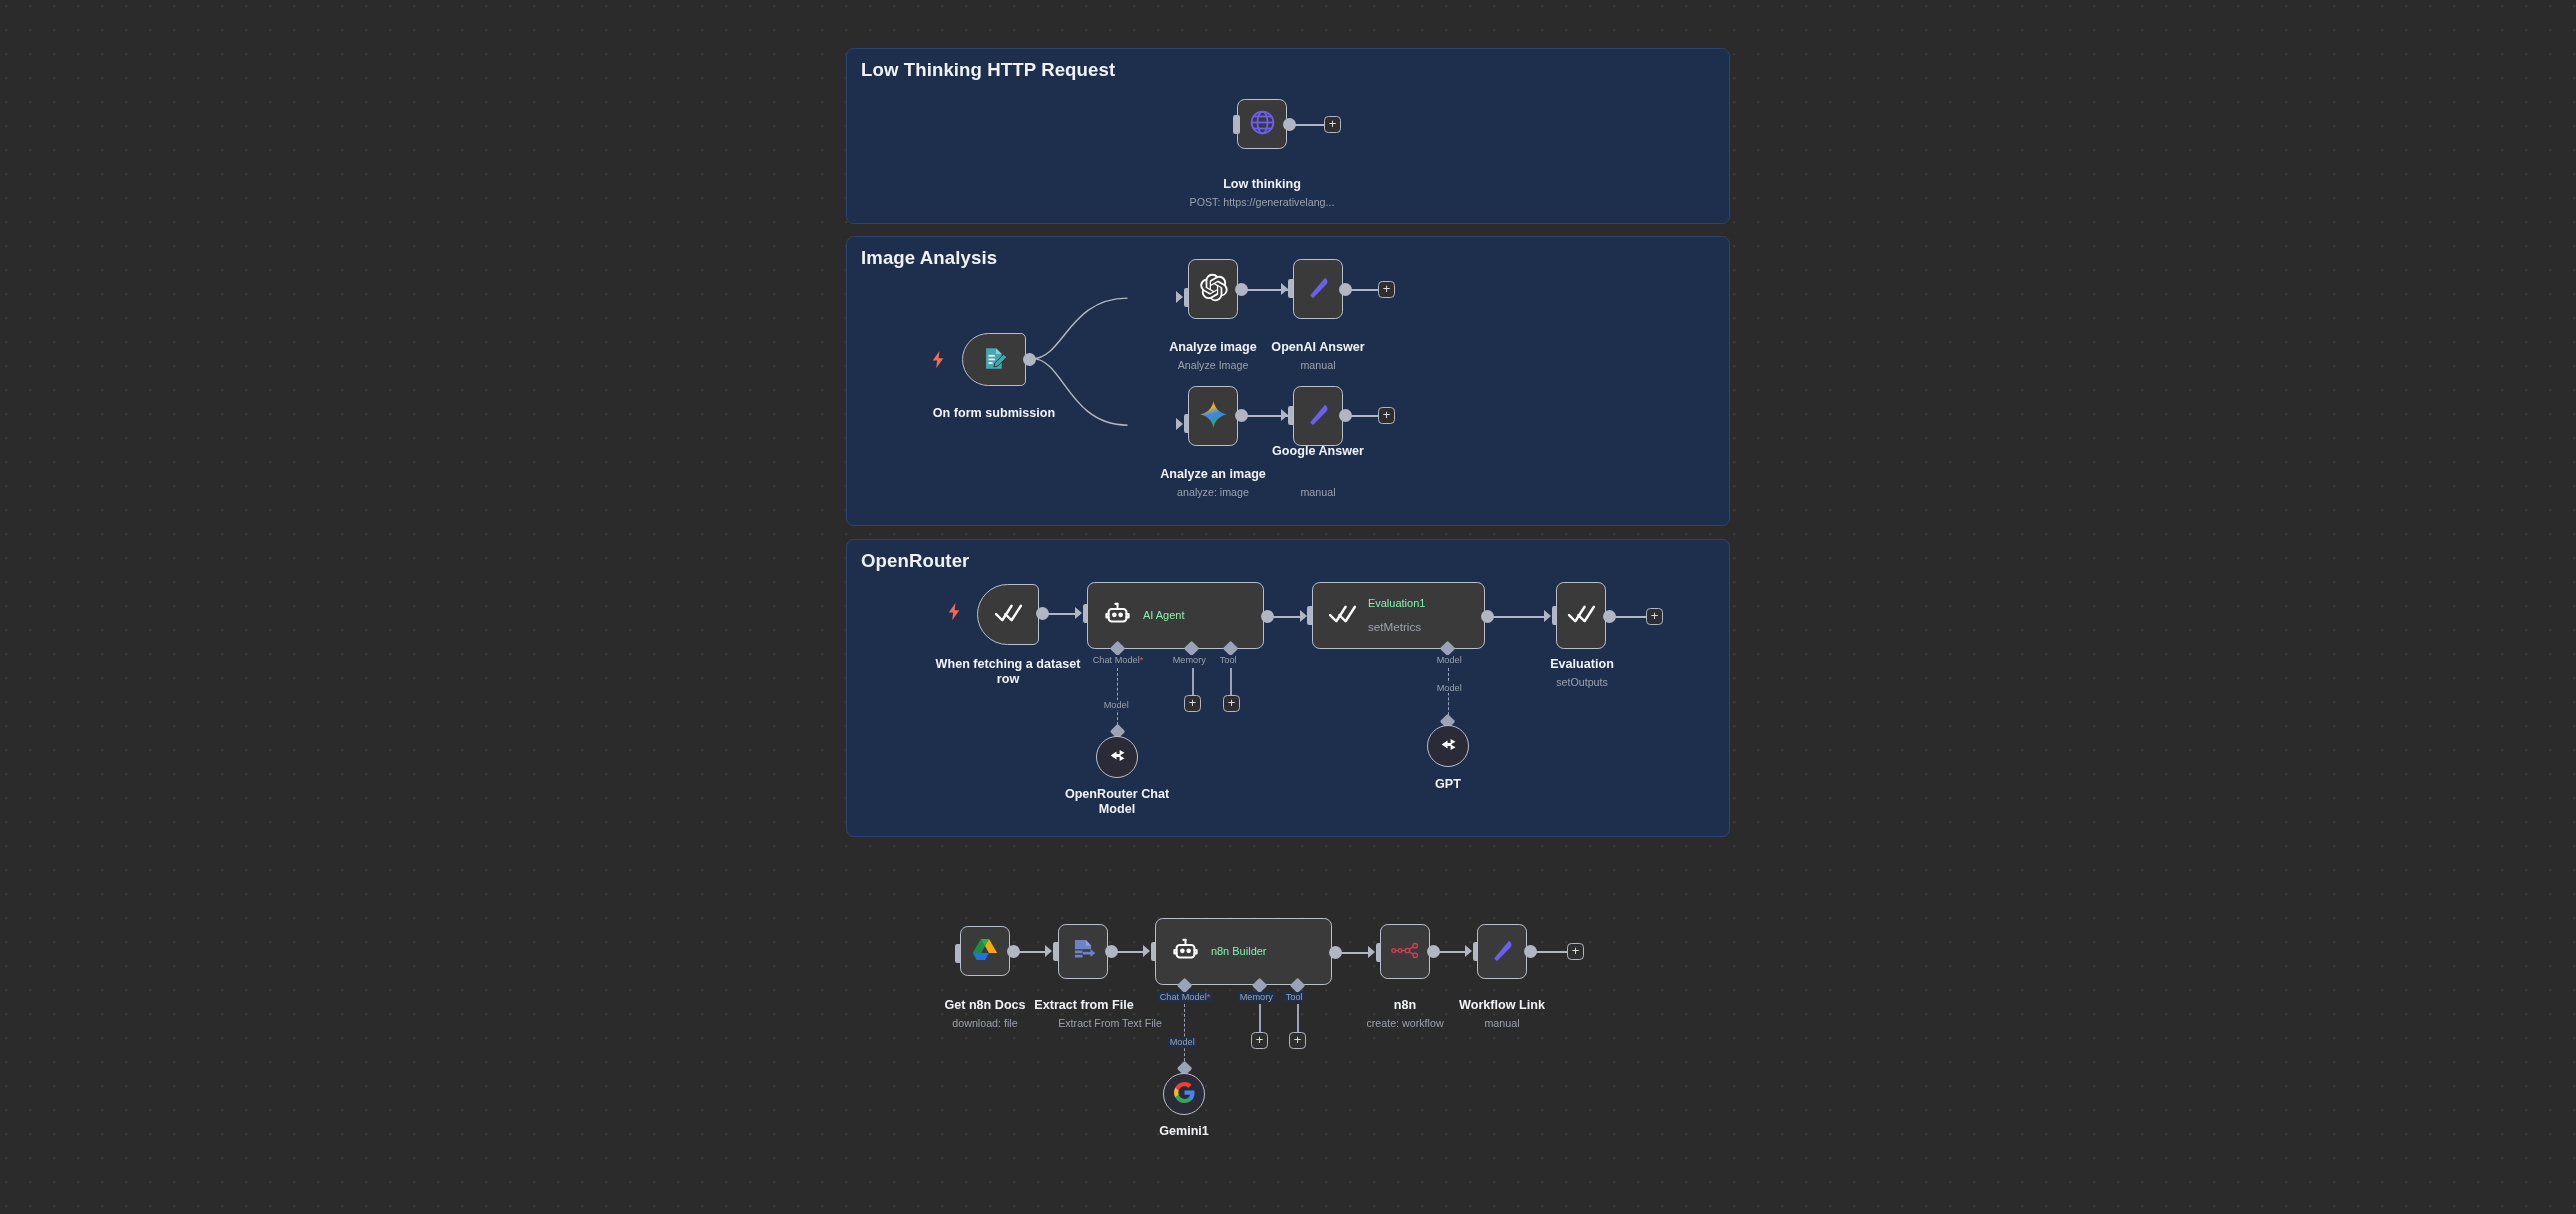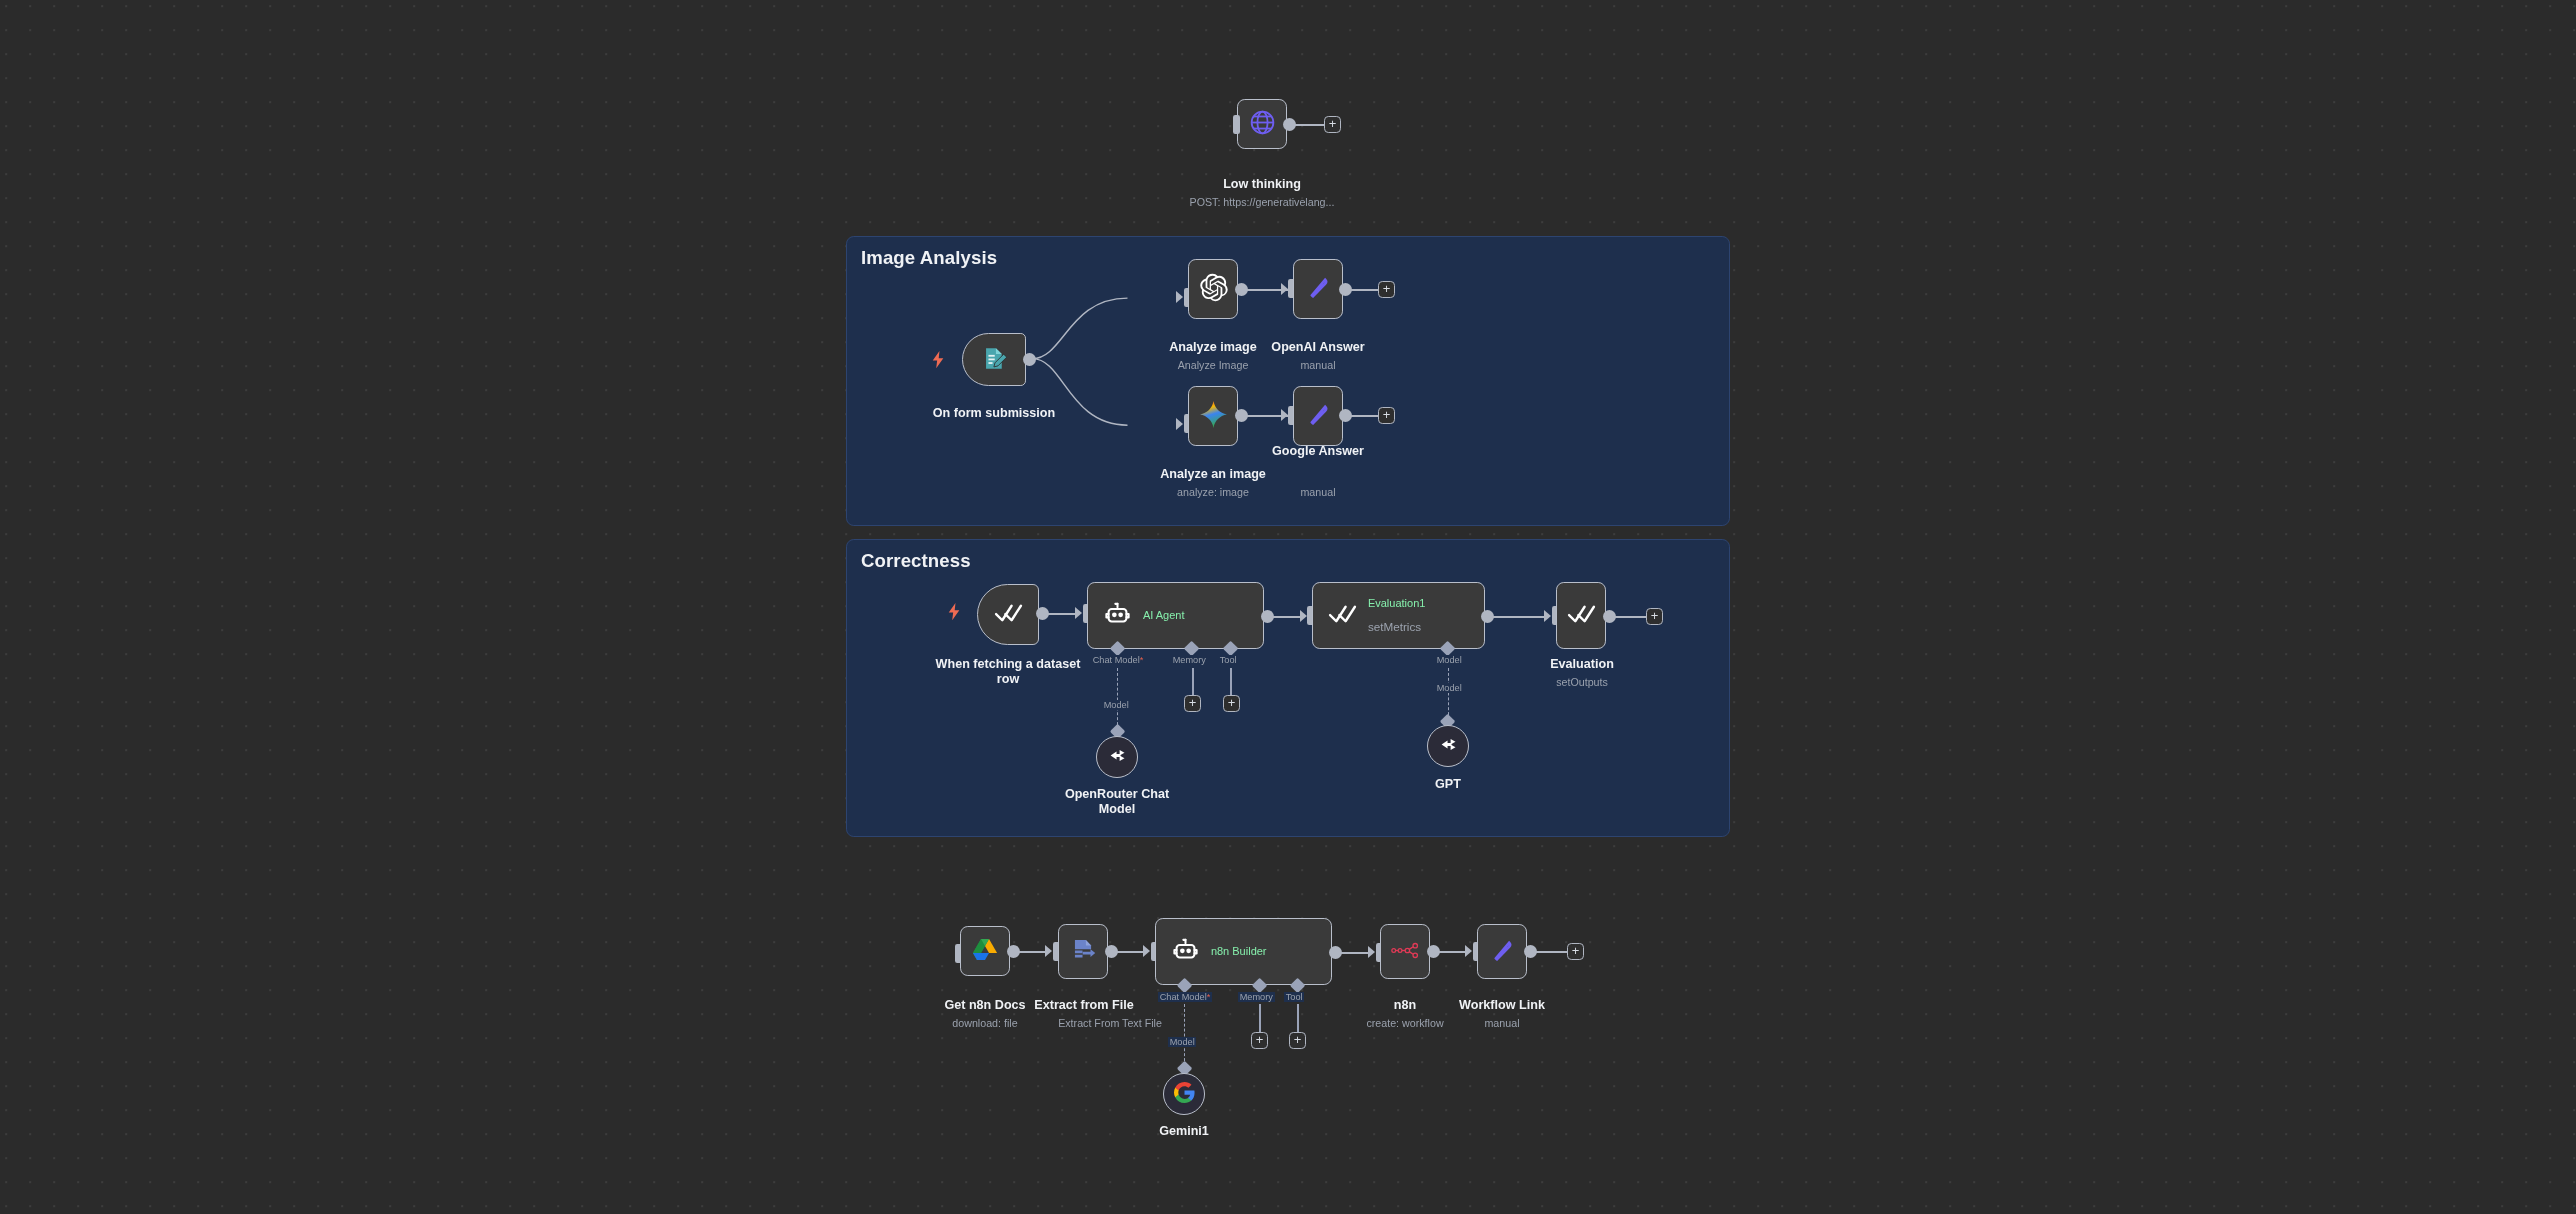--- a/index.html
+++ b/index.html
@@ -121,20 +121,23 @@
   }
 
   
   .ic{display:block;}
 </style>
 </head>
 <body>
 
 <div class="canvas">
 
+  <div class="sticky" style="left:846px;top:48px;width:884px;height:176px;">
+    <div class="sticky-title">Low Thinking HTTP Request</div>
+  </div>
 
   <div class="node icon-only" style="left:1237px;top:99px;width:50px;height:50px;">
     <span class="ic">
       <svg width="29" height="29" viewBox="0 0 24 24" fill="none" stroke="#6e5ef0" stroke-width="1.5">
         <circle cx="12" cy="12" r="9"></circle>
         <ellipse cx="12" cy="12" rx="4.2" ry="9"></ellipse>
         <line x1="3" y1="12" x2="21" y2="12"></line>
         <line x1="4.6" y1="7" x2="19.4" y2="7"></line>
         <line x1="4.6" y1="17" x2="19.4" y2="17"></line>
       </svg>
@@ -236,21 +239,21 @@
       </svg>
     </span>
   </div>
   <div class="out-dot" style="left:1339px;top:409px;"></div>
   <div class="wire" style="left:1351px;top:415px;width:28.5px;"></div>
   <div class="plusbtn" style="left:1378px;top:407px;">+</div>
   <div class="caption" style="left:1240px;top:444px;width:156px;">Google Answer</div>
   <div class="subcaption" style="left:1240px;top:486px;width:156px;">manual</div>
 
   <div class="sticky" style="left:846px;top:539px;width:884px;height:298px;">
-    <div class="sticky-title">Correctness</div>
+    <div class="sticky-title">OpenRouter</div>
   </div>
 
   <div class="bolt" style="left:948px;top:603px;">
     <svg width="13" height="17.3" viewBox="0 0 12 18" fill="#ef6b53">
         <polygon points="7,0 0,10 4.6,10 3.6,18 11,7.5 6.2,7.5"></polygon>
       </svg>
   </div>
   <div class="node trigger icon-only" style="left:977px;top:584px;width:62px;height:61px;">
     <span class="ic">
       <svg width="29" height="26" viewBox="0 0 28 22" fill="none" stroke="#ffffff" stroke-width="2.3" stroke-linecap="round" stroke-linejoin="round">

